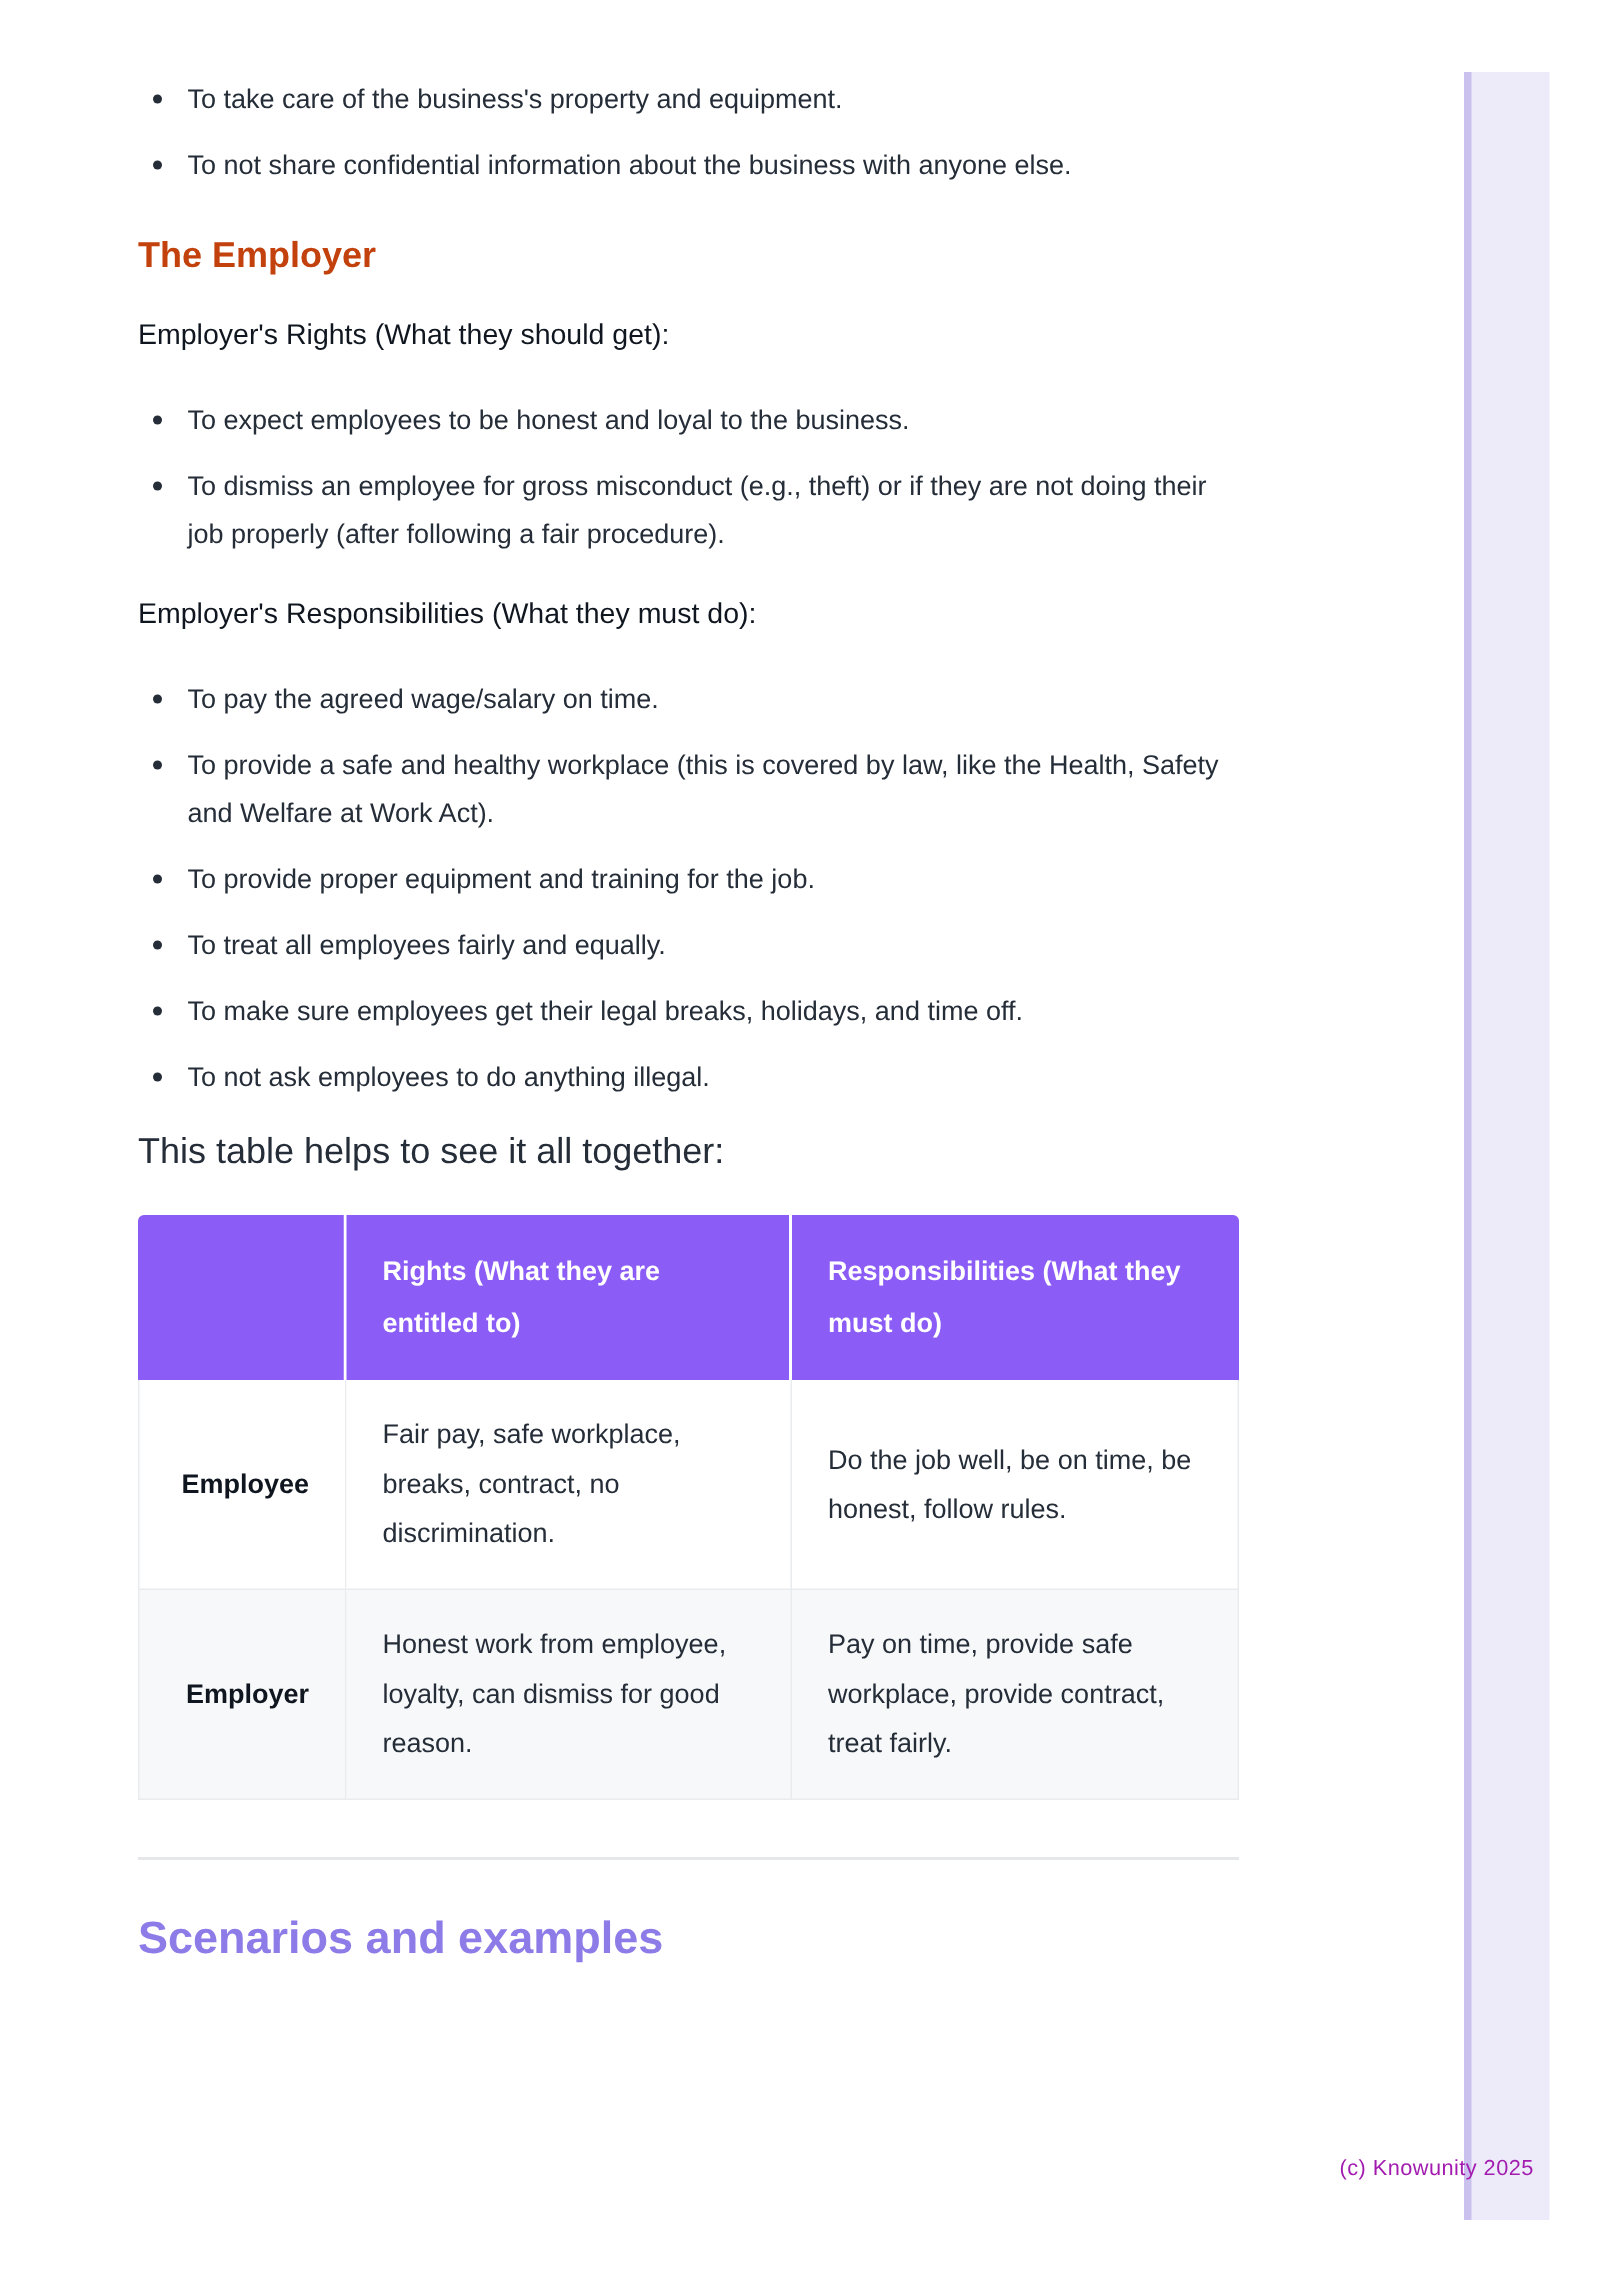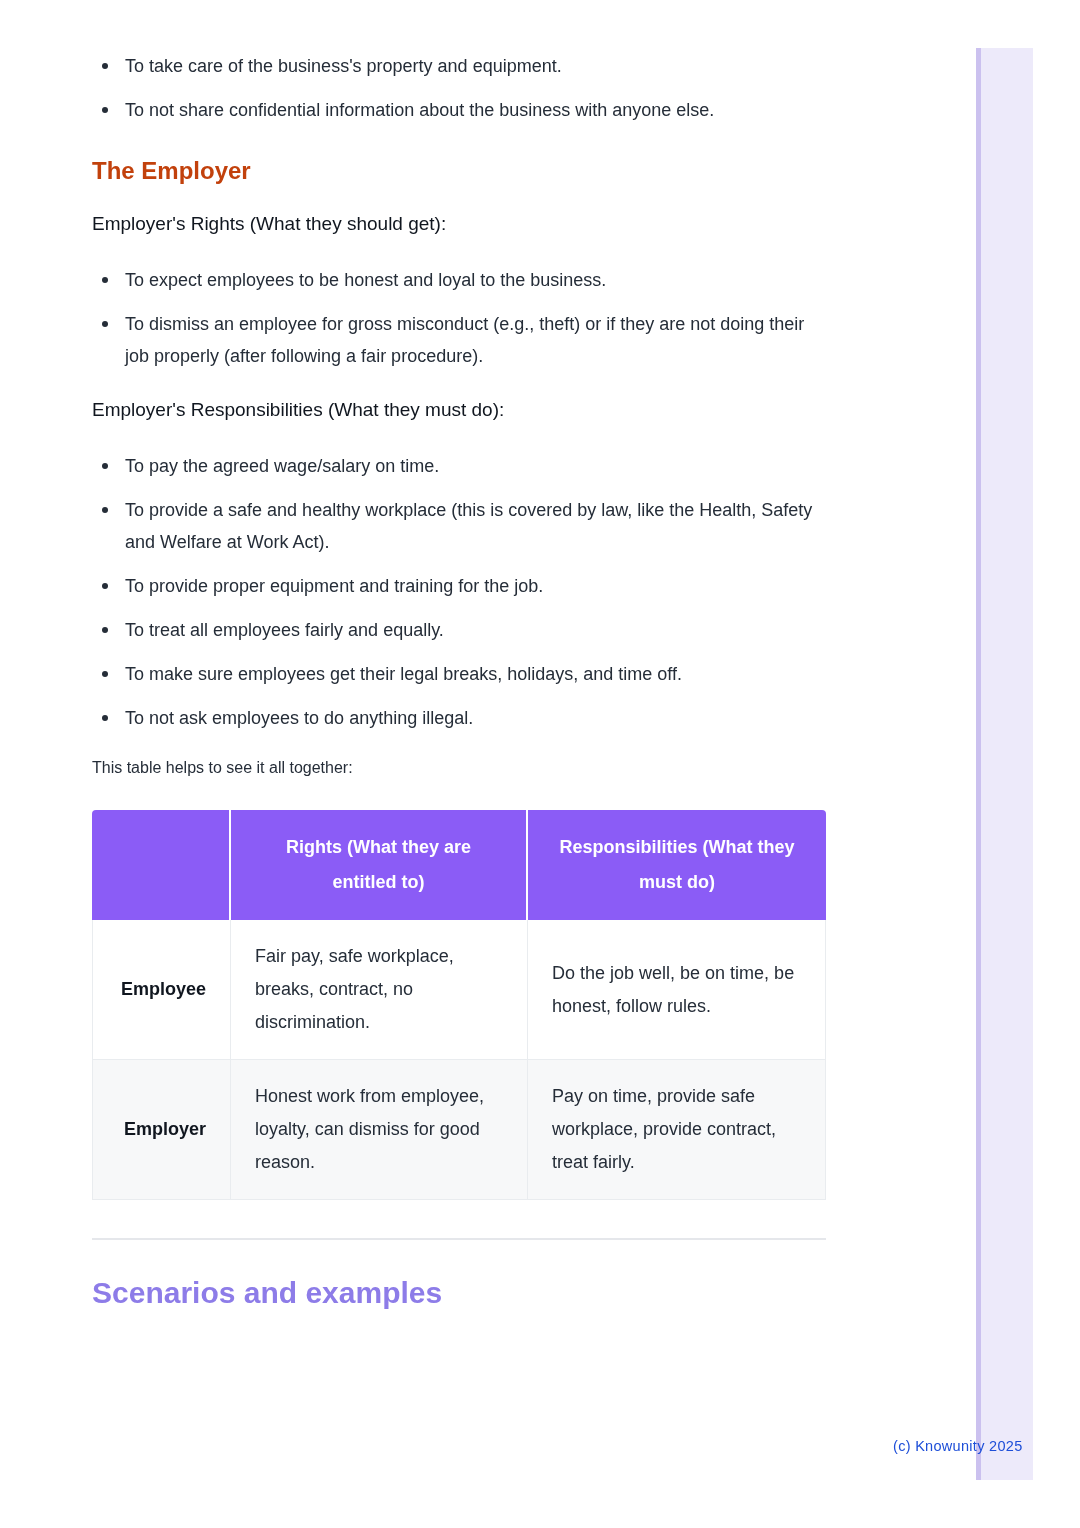--- a/index.html
+++ b/index.html
@@ -16,21 +16,21 @@
     left: 976px; top: 48px;
     width: 52px; height: 1432px;
     background: #edeafa;
     border-left: 5px solid #cbc1ef;
     z-index: 1;
   }
   .watermark {
     position: absolute;
     left: 893px; top: 1438px;
     font-size: 14.5px;
-    color: #1d4ed8;
+    color: #a21caf;
     letter-spacing: 0.3px;
     z-index: 2;
     white-space: nowrap;
   }
   .content {
     position: relative;
     padding: 50px 0 0 92px;
     width: 734px;
     z-index: 0;
   }
@@ -60,40 +60,40 @@
   h3.sub-heading {
     margin: 26px 0 0 0;
     font-size: 19px;
     line-height: 24px;
     font-weight: 400;
     color: #10161f;
   }
   h3.sub-heading + ul.bullets { margin-top: 28px; }
   p.table-intro {
     margin: 18px 0 0 0;
-    font-size: 16px;
+    font-size: 24px;
     line-height: 32px;
   }
   table.rr-table {
     margin-top: 26px;
     border-collapse: separate;
     border-spacing: 0;
     width: 734px;
     table-layout: fixed;
   }
   table.rr-table col.c1 { width: 139px; }
   table.rr-table col.c2 { width: 297px; }
   table.rr-table col.c3 { width: 298px; }
   table.rr-table thead th {
     background: #8b5cf6;
     color: #ffffff;
     font-weight: 700;
     font-size: 18px;
     line-height: 35px;
-    text-align: center;
+    text-align: left;
     vertical-align: middle;
     padding: 20px 24px;
   }
   table.rr-table thead th.sep { border-right: 2px solid #ffffff; }
   table.rr-table thead th:first-child { border-top-left-radius: 4px; }
   table.rr-table thead th:last-child { border-top-right-radius: 4px; }
   table.rr-table tbody td {
     font-size: 18px;
     line-height: 33px;
     vertical-align: middle;

